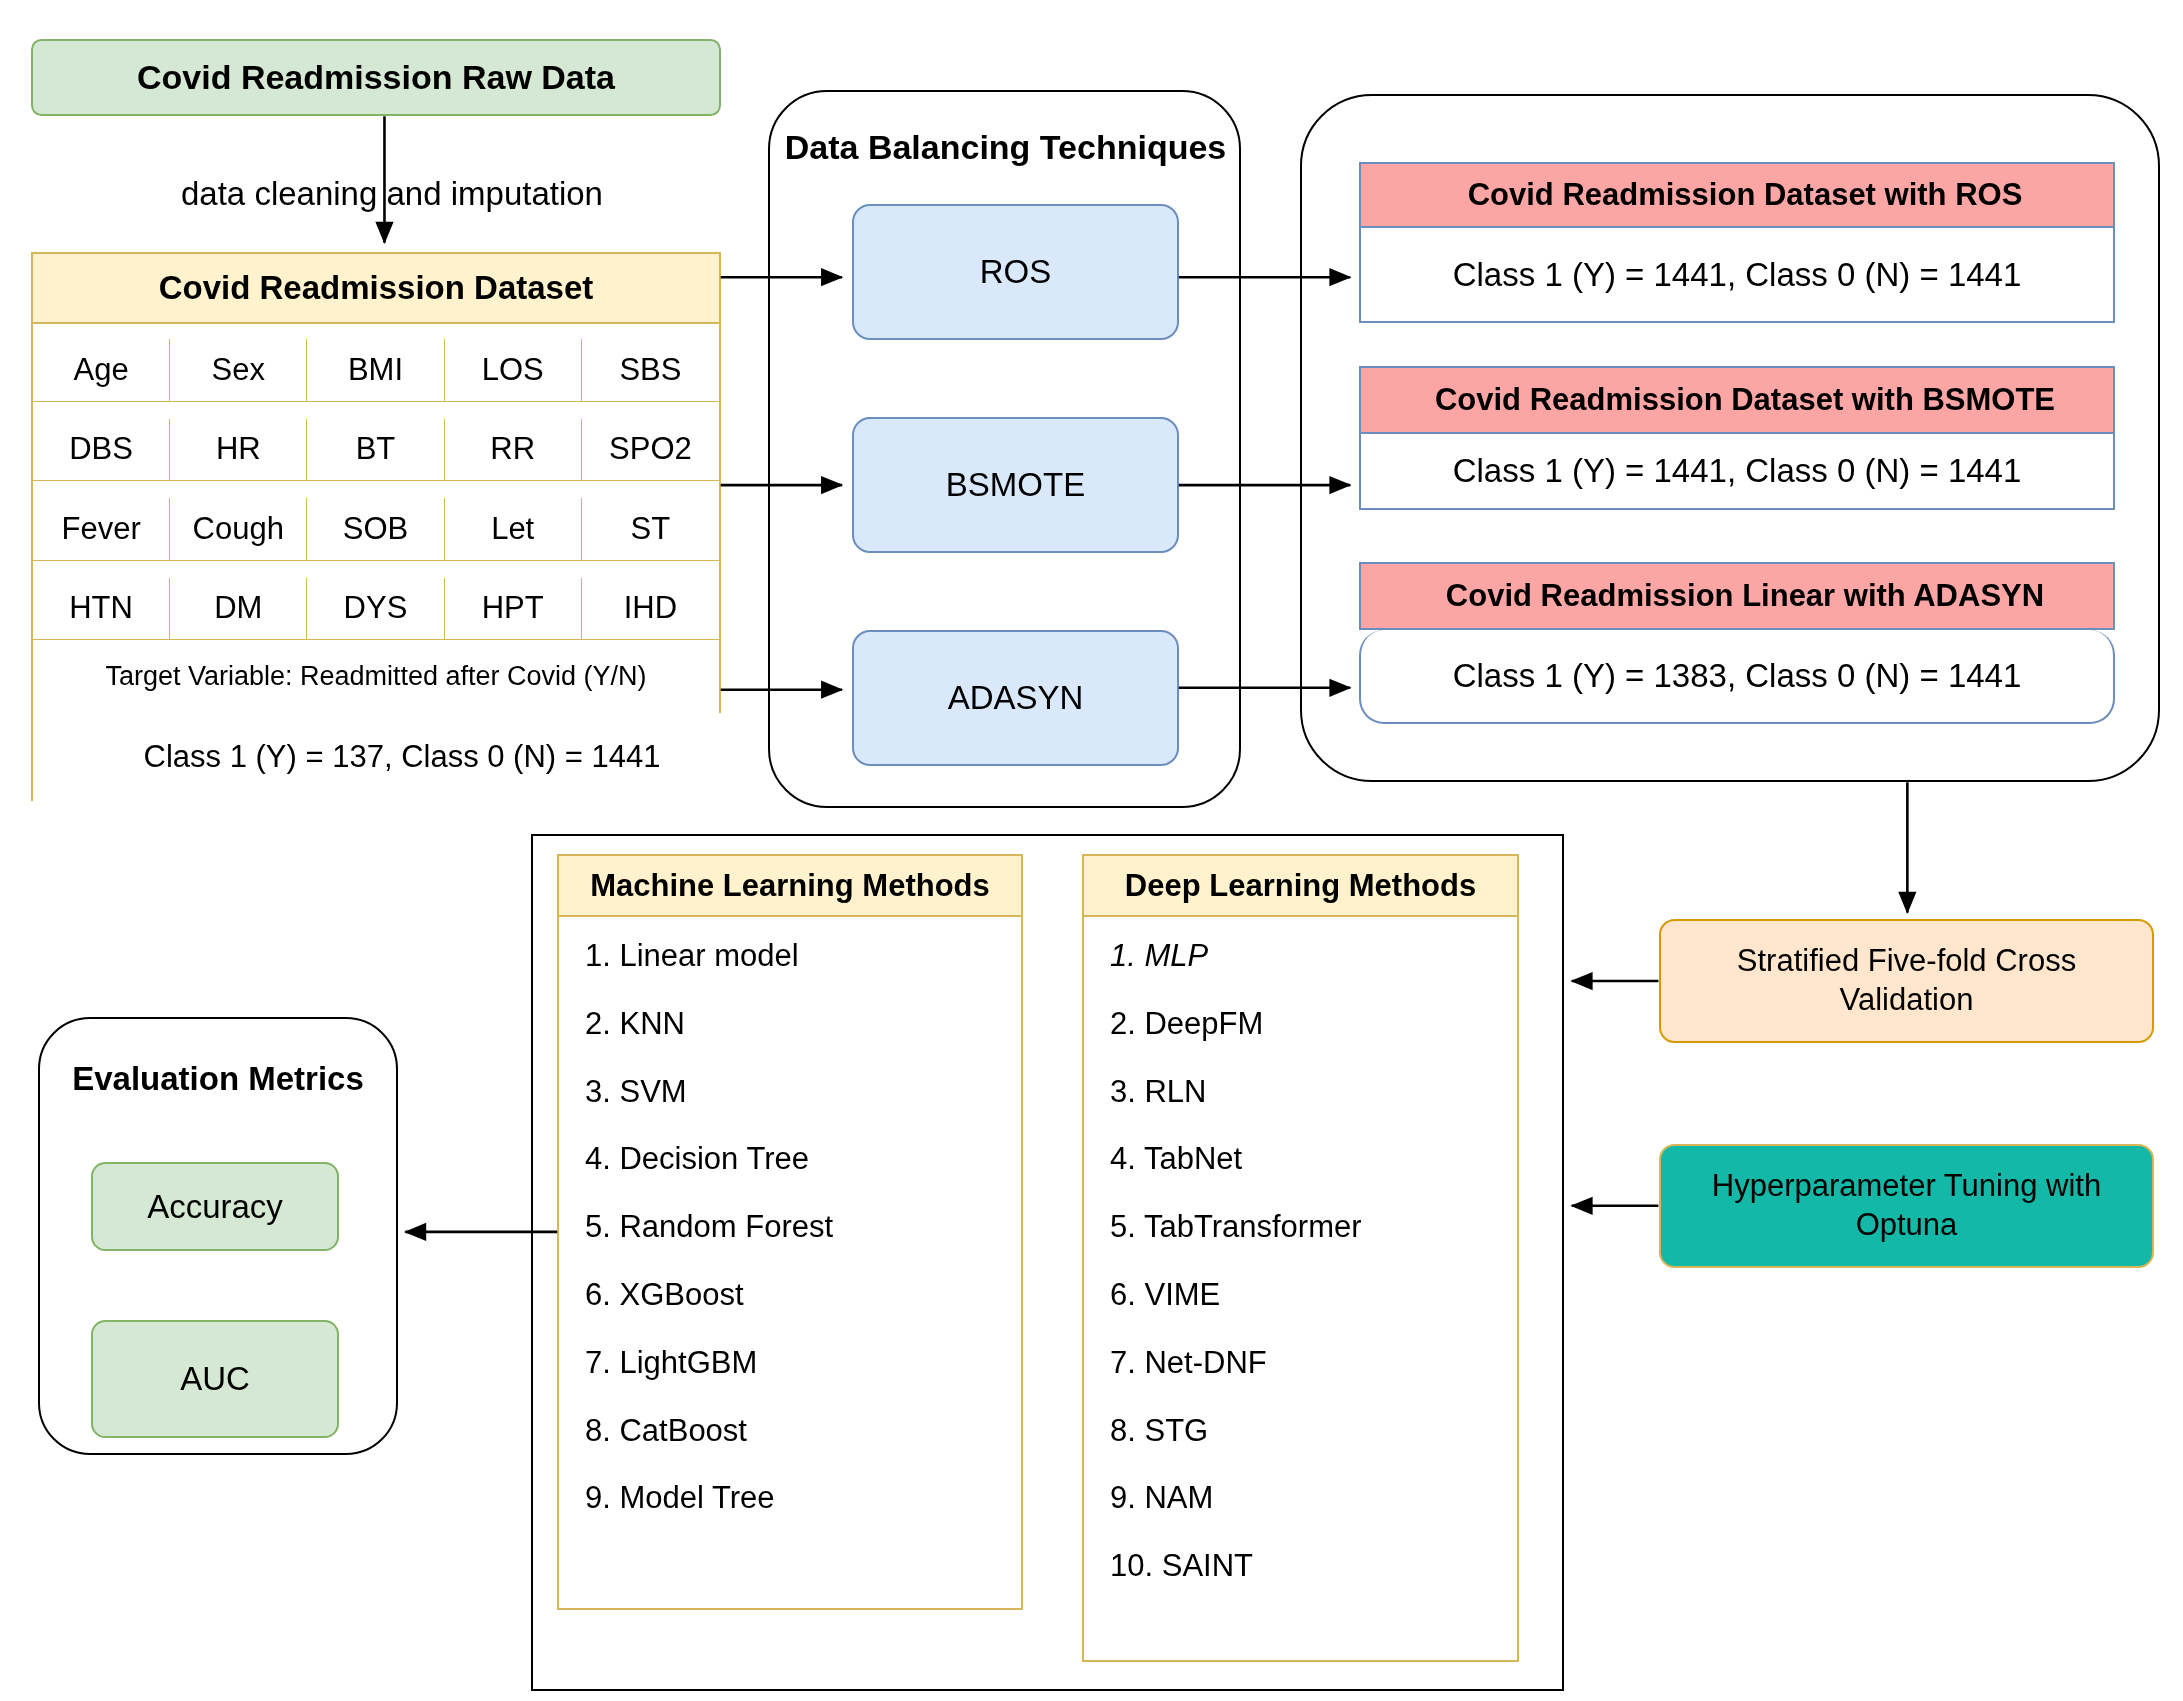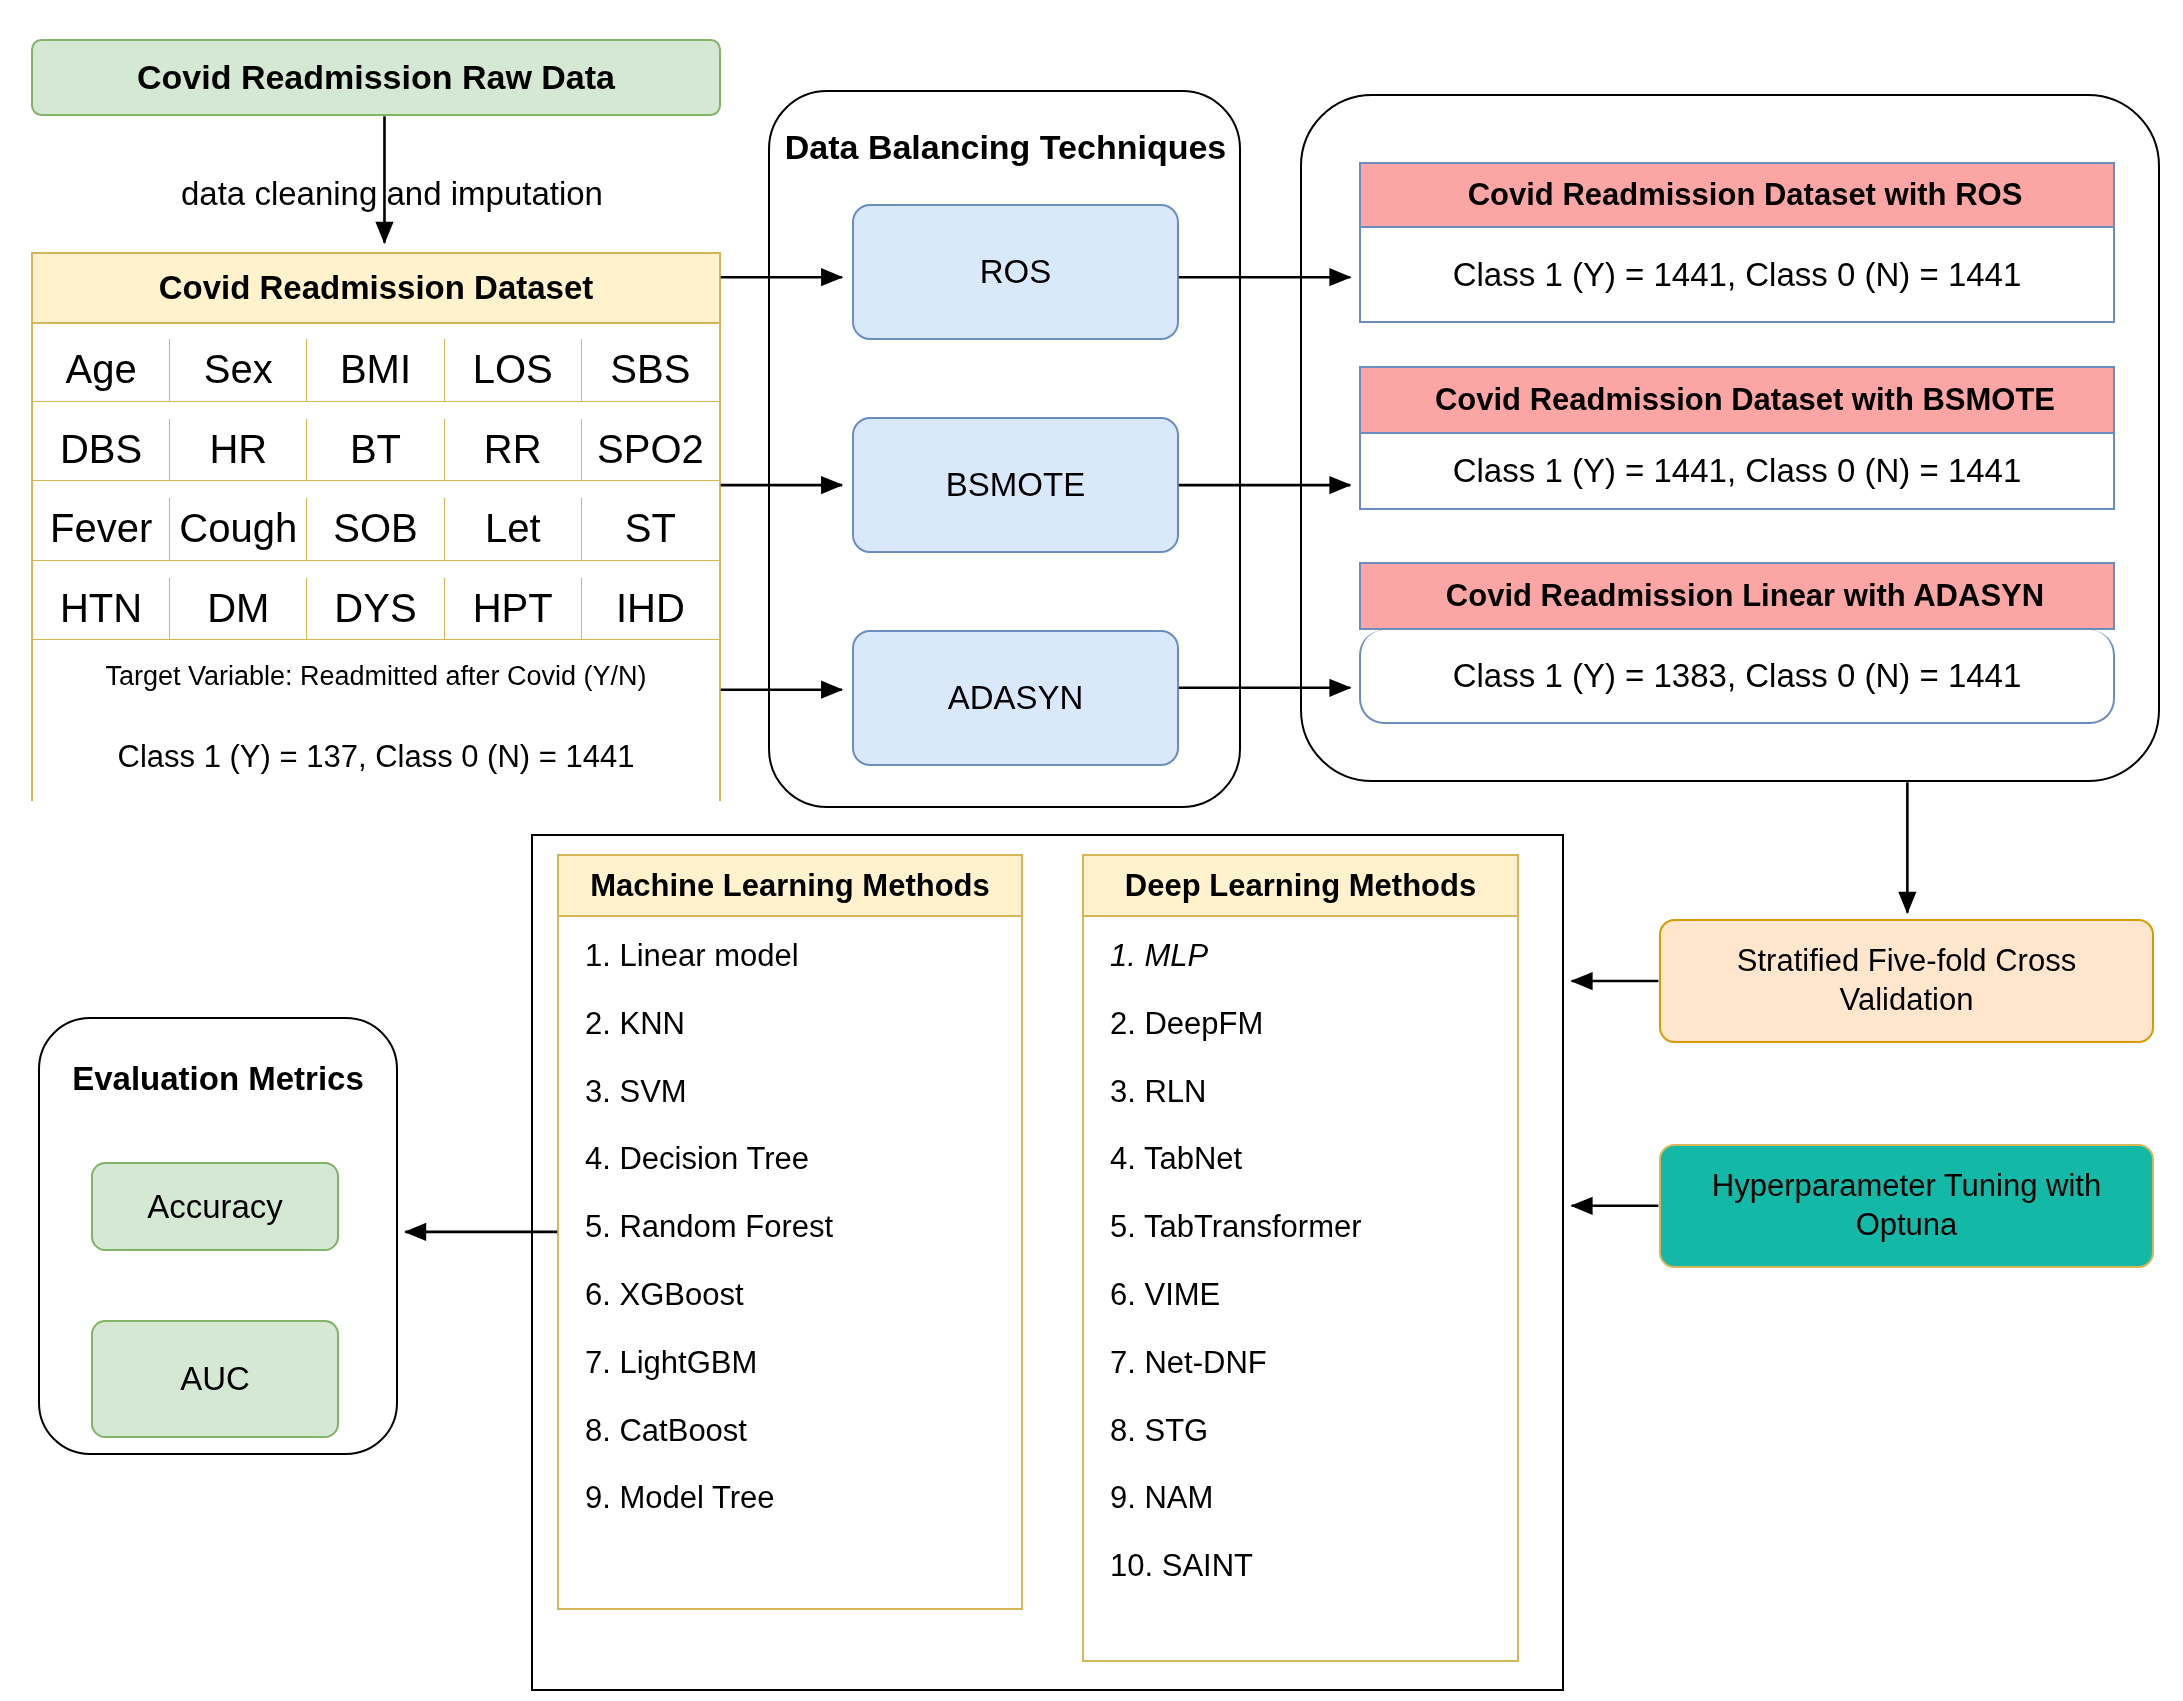--- a/index.html
+++ b/index.html
@@ -29,25 +29,25 @@
   .round80{ border-radius:52px; }
   .container-title{ font-weight:bold; font-size:34px; }
 
   
   .dtable{ border:2px solid #d6b656; background:#fff; }
   .dtable-header{ position:absolute; left:0; top:0; width:100%; height:68px;
     background:#fff2cc; border-bottom:2px solid #d6b656; font-weight:bold; font-size:33px; }
   .dgrid{ position:absolute; left:0; top:68px; width:100%; height:318px;
     display:grid; grid-template-columns:repeat(5,1fr); grid-template-rows:repeat(4,1fr); }
   .dcell{ border-right:1.3px solid #d6b656; border-bottom:1.3px solid #d6b656;
-    display:flex; align-items:center; justify-content:center; font-size:40px; background:#fff;margin-top:17px; }
+    display:flex; align-items:center; justify-content:center; font-size:31px; background:#fff;margin-top:17px; }
   .dcell.lastcol{ border-right:none; }
   .drow-target{ position:absolute; left:0; top:386px; width:100%; height:73px;
     border-bottom:1.3px solid #d6b656; font-size:27px; background:#fff; }
-  .drow-class{ position:absolute; left:0; top:459px; width:100%; height:88px; font-size:31px; background:#fff; }
+  .drow-class{ position:absolute; left:0; top:459px; width:100%; height:88px; font-size:31px; background:#fff;padding-left:26px; }
 
   
   .ds-header{ background:#fca5a5; border:2px solid #6c8ebf; font-weight:bold; font-size:31px;padding-left:16px; }
   .ds-body{ background:#ffffff; border:2px solid #6c8ebf; border-top:none; font-size:33px; }
 
   
   .methods-outer{ background:#fff; border:2.6px solid #000; }
   .mlist{ background:#fff; border:2px solid #d6b656; }
   .mlist-header{ position:absolute; left:0; top:0; width:100%; height:59px;
     background:#fff2cc; border-bottom:2px solid #d6b656; font-weight:bold; font-size:31px; }

